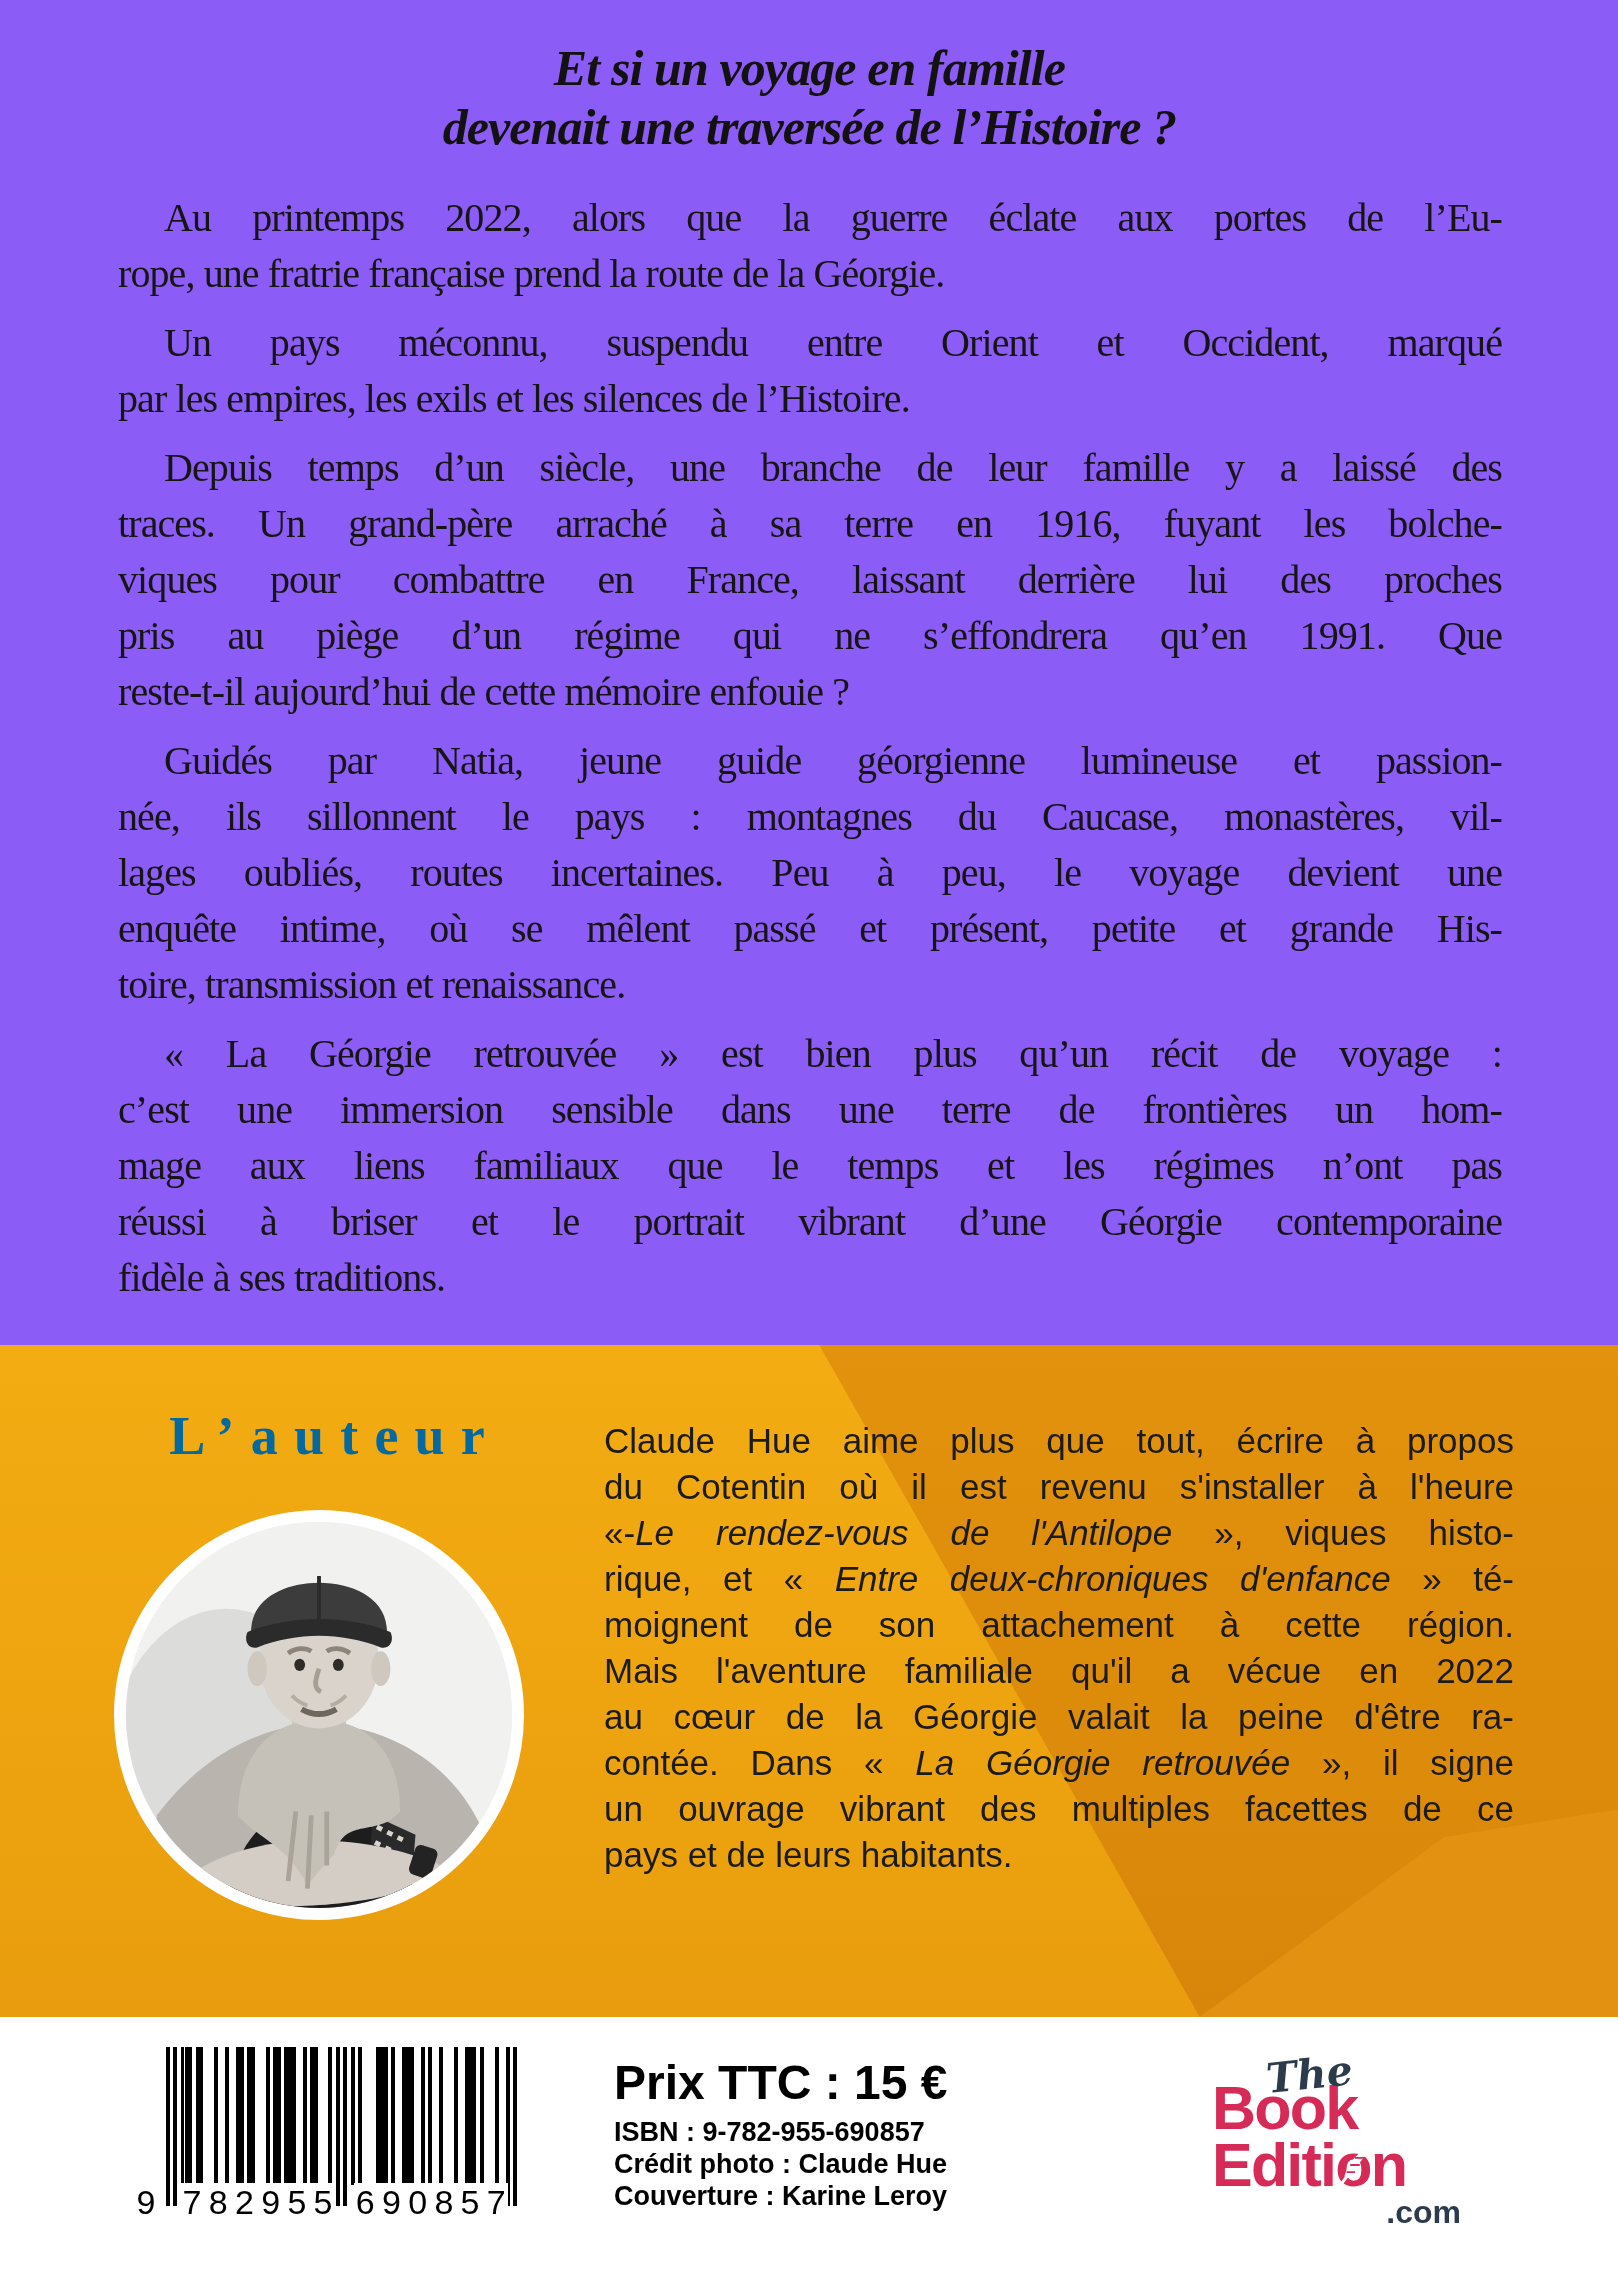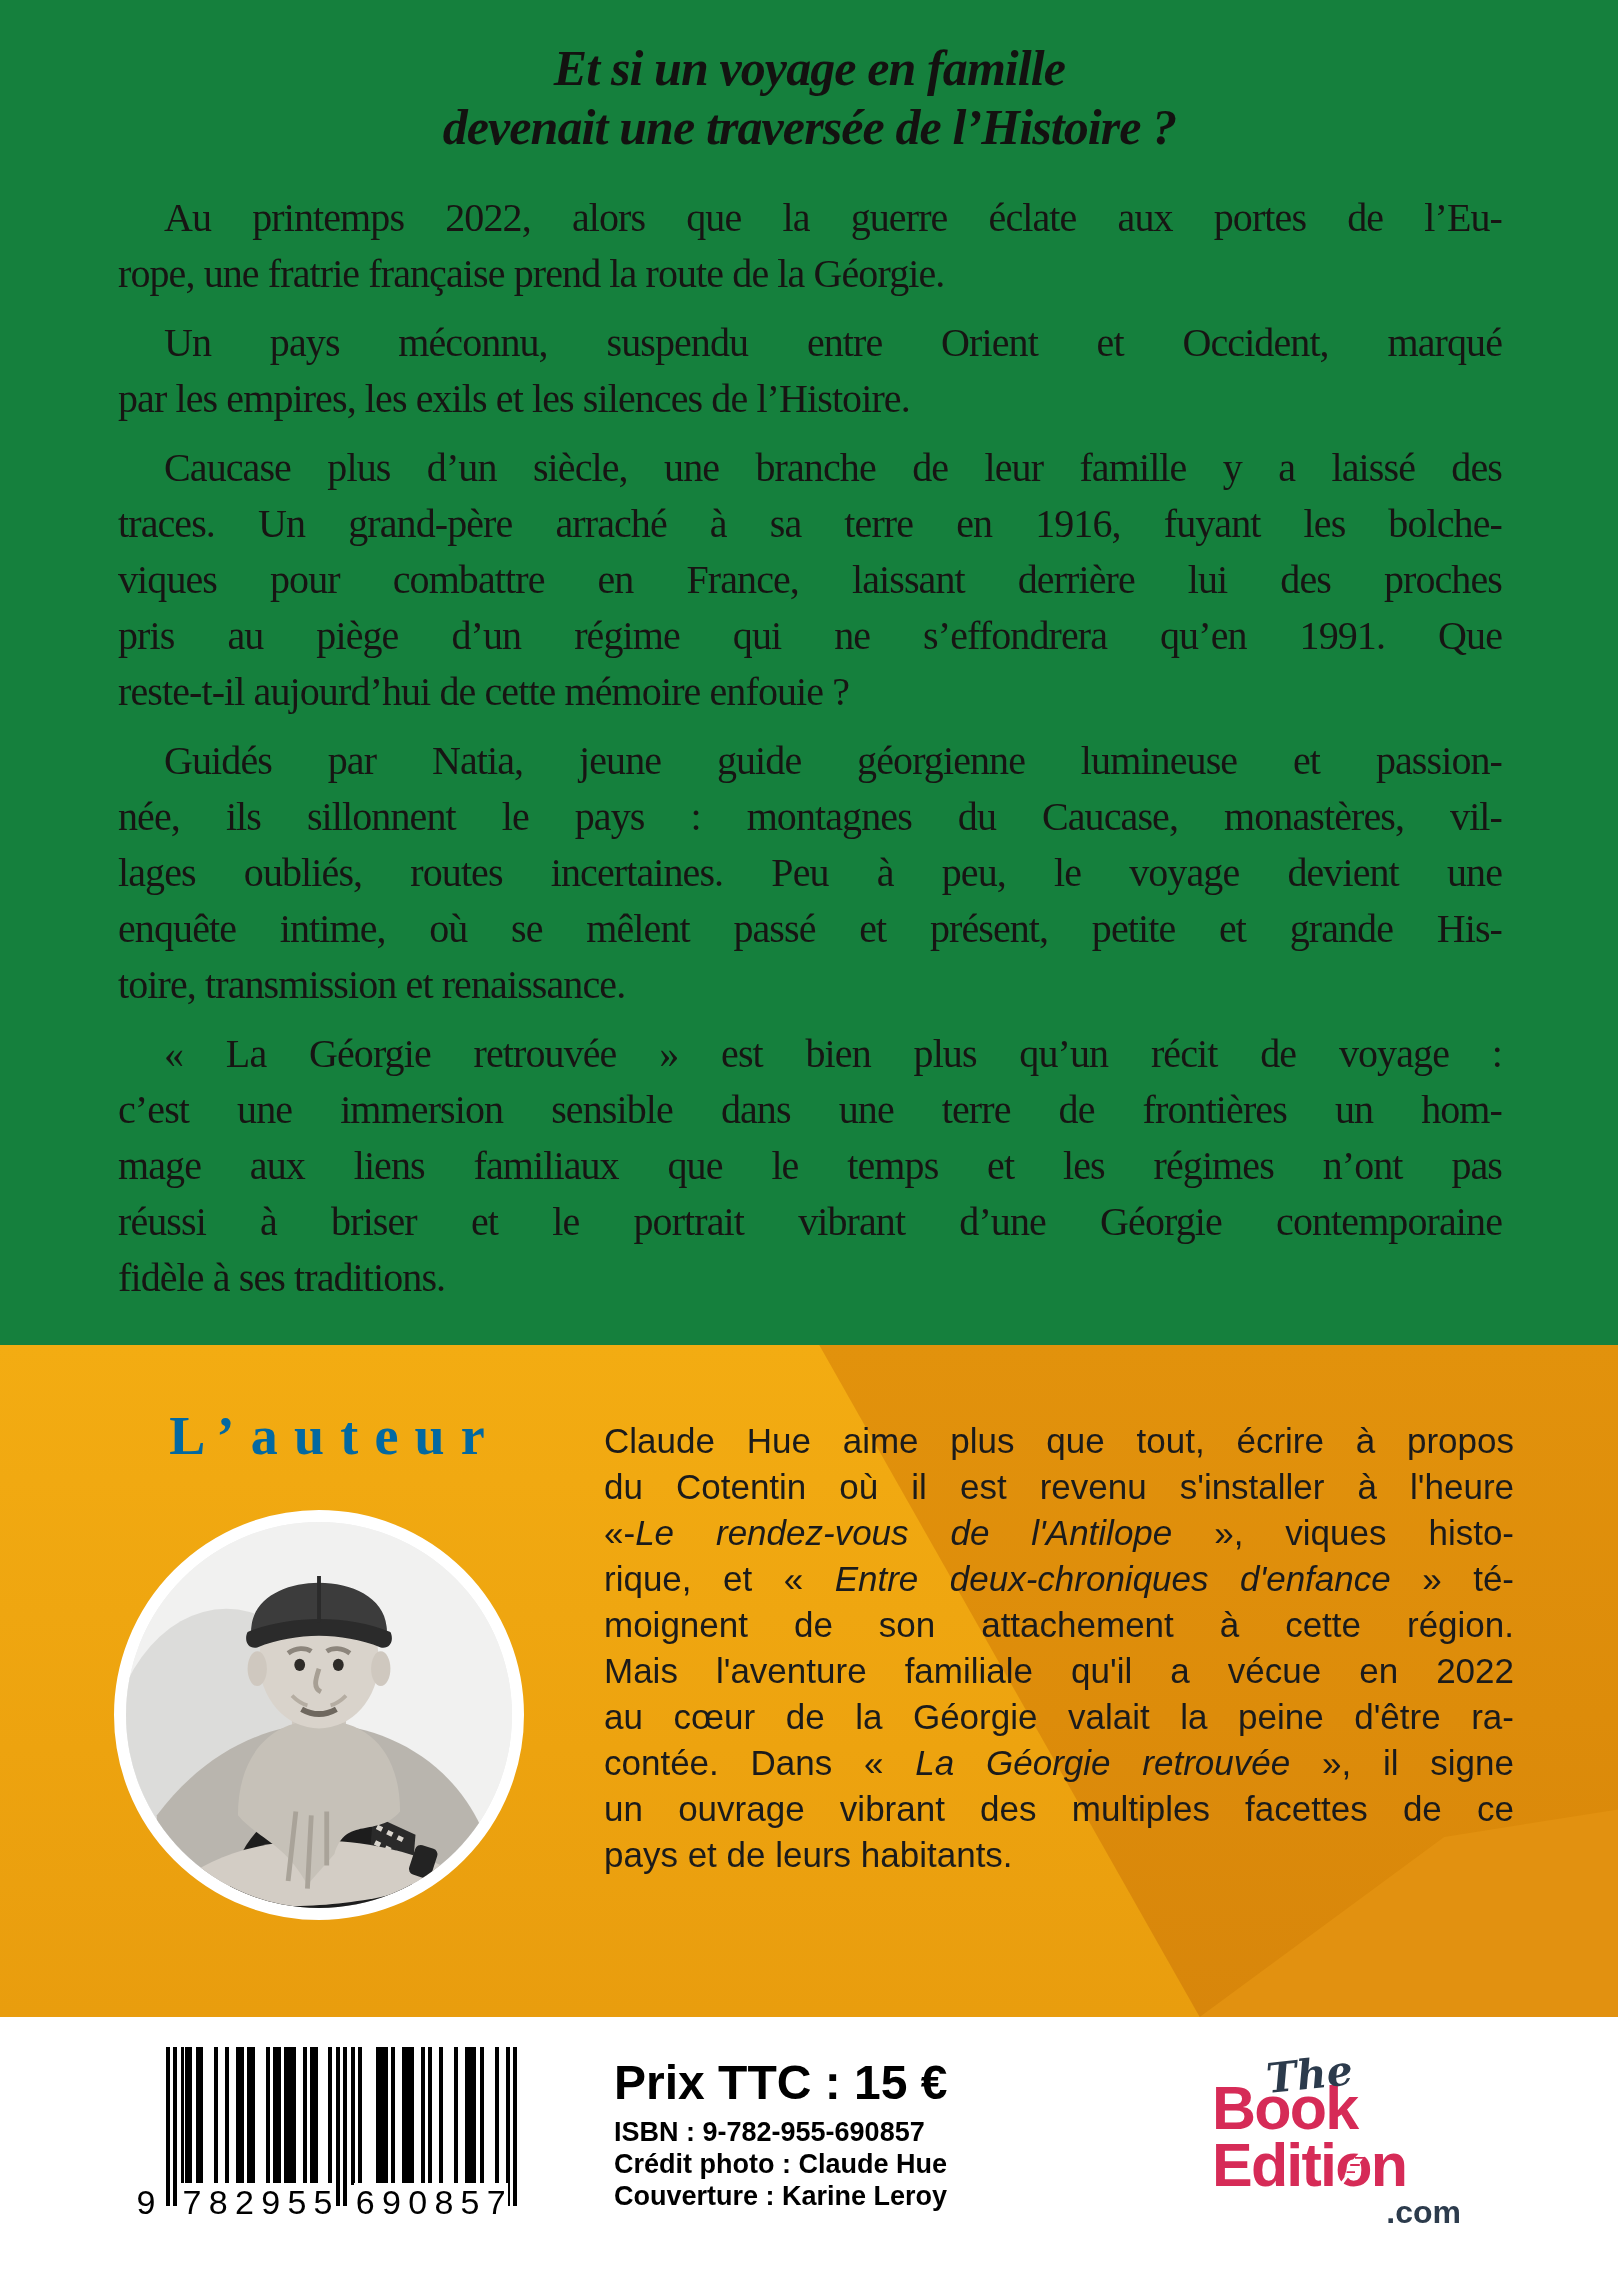--- a/index.html
+++ b/index.html
@@ -1,20 +1,20 @@
 <!DOCTYPE html>
 <html style="font-size:14.8px"><head>
 <meta charset="utf-8">
 <style>
   html,body{margin:0;padding:0;background:#ffffff;}
   .cover{position:relative;width:1619px;height:2290px;overflow:hidden;background:#ffffff;
          font-family:"Liberation Serif", serif;}
 
   
-  .synopsis-sec{position:absolute;left:0;top:0;width:1619px;height:1345px;background:#15803d;}
+  .synopsis-sec{position:absolute;left:0;top:0;width:1619px;height:1345px;background:#8b5cf6;}
   .tagline{margin:0;padding-top:39px;text-align:center;color:#131210;
            font-style:italic;font-weight:bold;font-size:50px;line-height:59px;letter-spacing:-0.9px;}
   .paras{position:absolute;left:118px;top:190px;width:1384px;color:#171513;
          font-size:40px;line-height:56px;letter-spacing:-0.9px;}
   .para{margin:0 0 13px 0;}
   .tline{text-align:justify;}
   .tline.just{text-align-last:justify;}
   .tline.first{text-indent:46px;}
 
   
@@ -72,21 +72,21 @@
     <div class="paras">
         <div class="para">
           <div class="tline first just">Au printemps 2022, alors que la guerre éclate aux portes de l’Eu-</div>
           <div class="tline">rope, une fratrie française prend la route de la Géorgie.</div>
         </div>
         <div class="para">
           <div class="tline first just">Un pays méconnu, suspendu entre Orient et Occident, marqué</div>
           <div class="tline">par les empires, les exils et les silences de l’Histoire.</div>
         </div>
         <div class="para">
-          <div class="tline first just">Caucase plus d’un siècle, une branche de leur famille y a laissé des</div>
+          <div class="tline first just">Depuis temps d’un siècle, une branche de leur famille y a laissé des</div>
           <div class="tline just">traces. Un grand-père arraché à sa terre en 1916, fuyant les bolche-</div>
           <div class="tline just">viques pour combattre en France, laissant derrière lui des proches</div>
           <div class="tline just">pris au piège d’un régime qui ne s’effondrera qu’en 1991. Que</div>
           <div class="tline">reste-t-il aujourd’hui de cette mémoire enfouie ?</div>
         </div>
         <div class="para">
           <div class="tline first just">Guidés par Natia, jeune guide géorgienne lumineuse et passion-</div>
           <div class="tline just">née, ils sillonnent le pays : montagnes du Caucase, monastères, vil-</div>
           <div class="tline just">lages oubliés, routes incertaines. Peu à peu, le voyage devient une</div>
           <div class="tline just">enquête intime, où se mêlent passé et présent, petite et grande His-</div>

